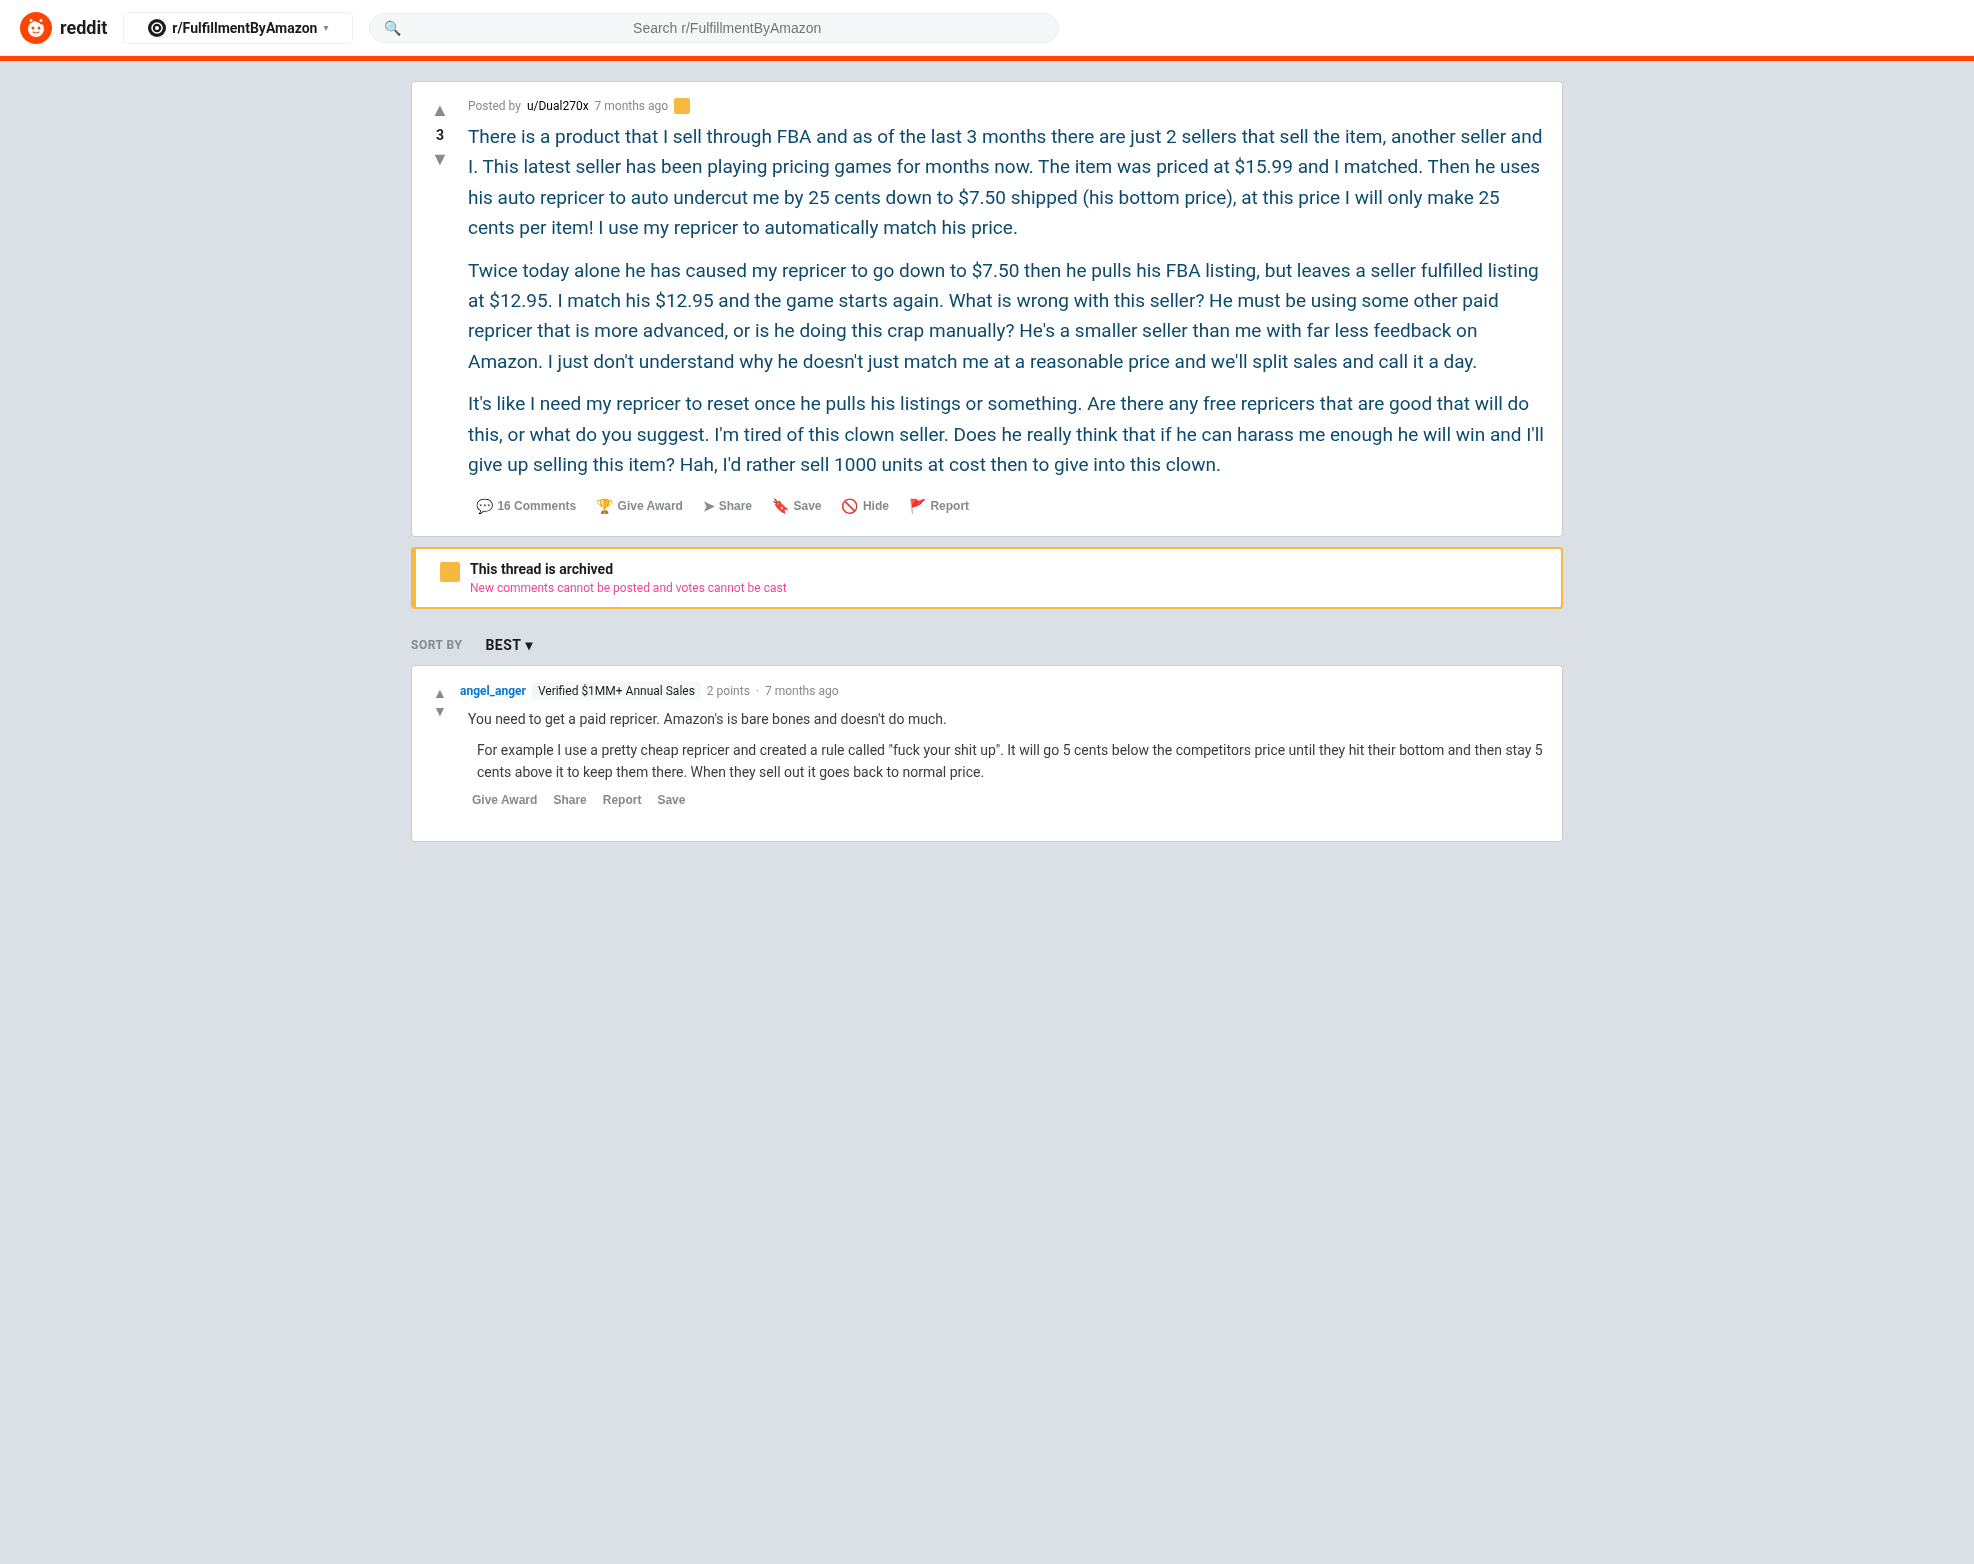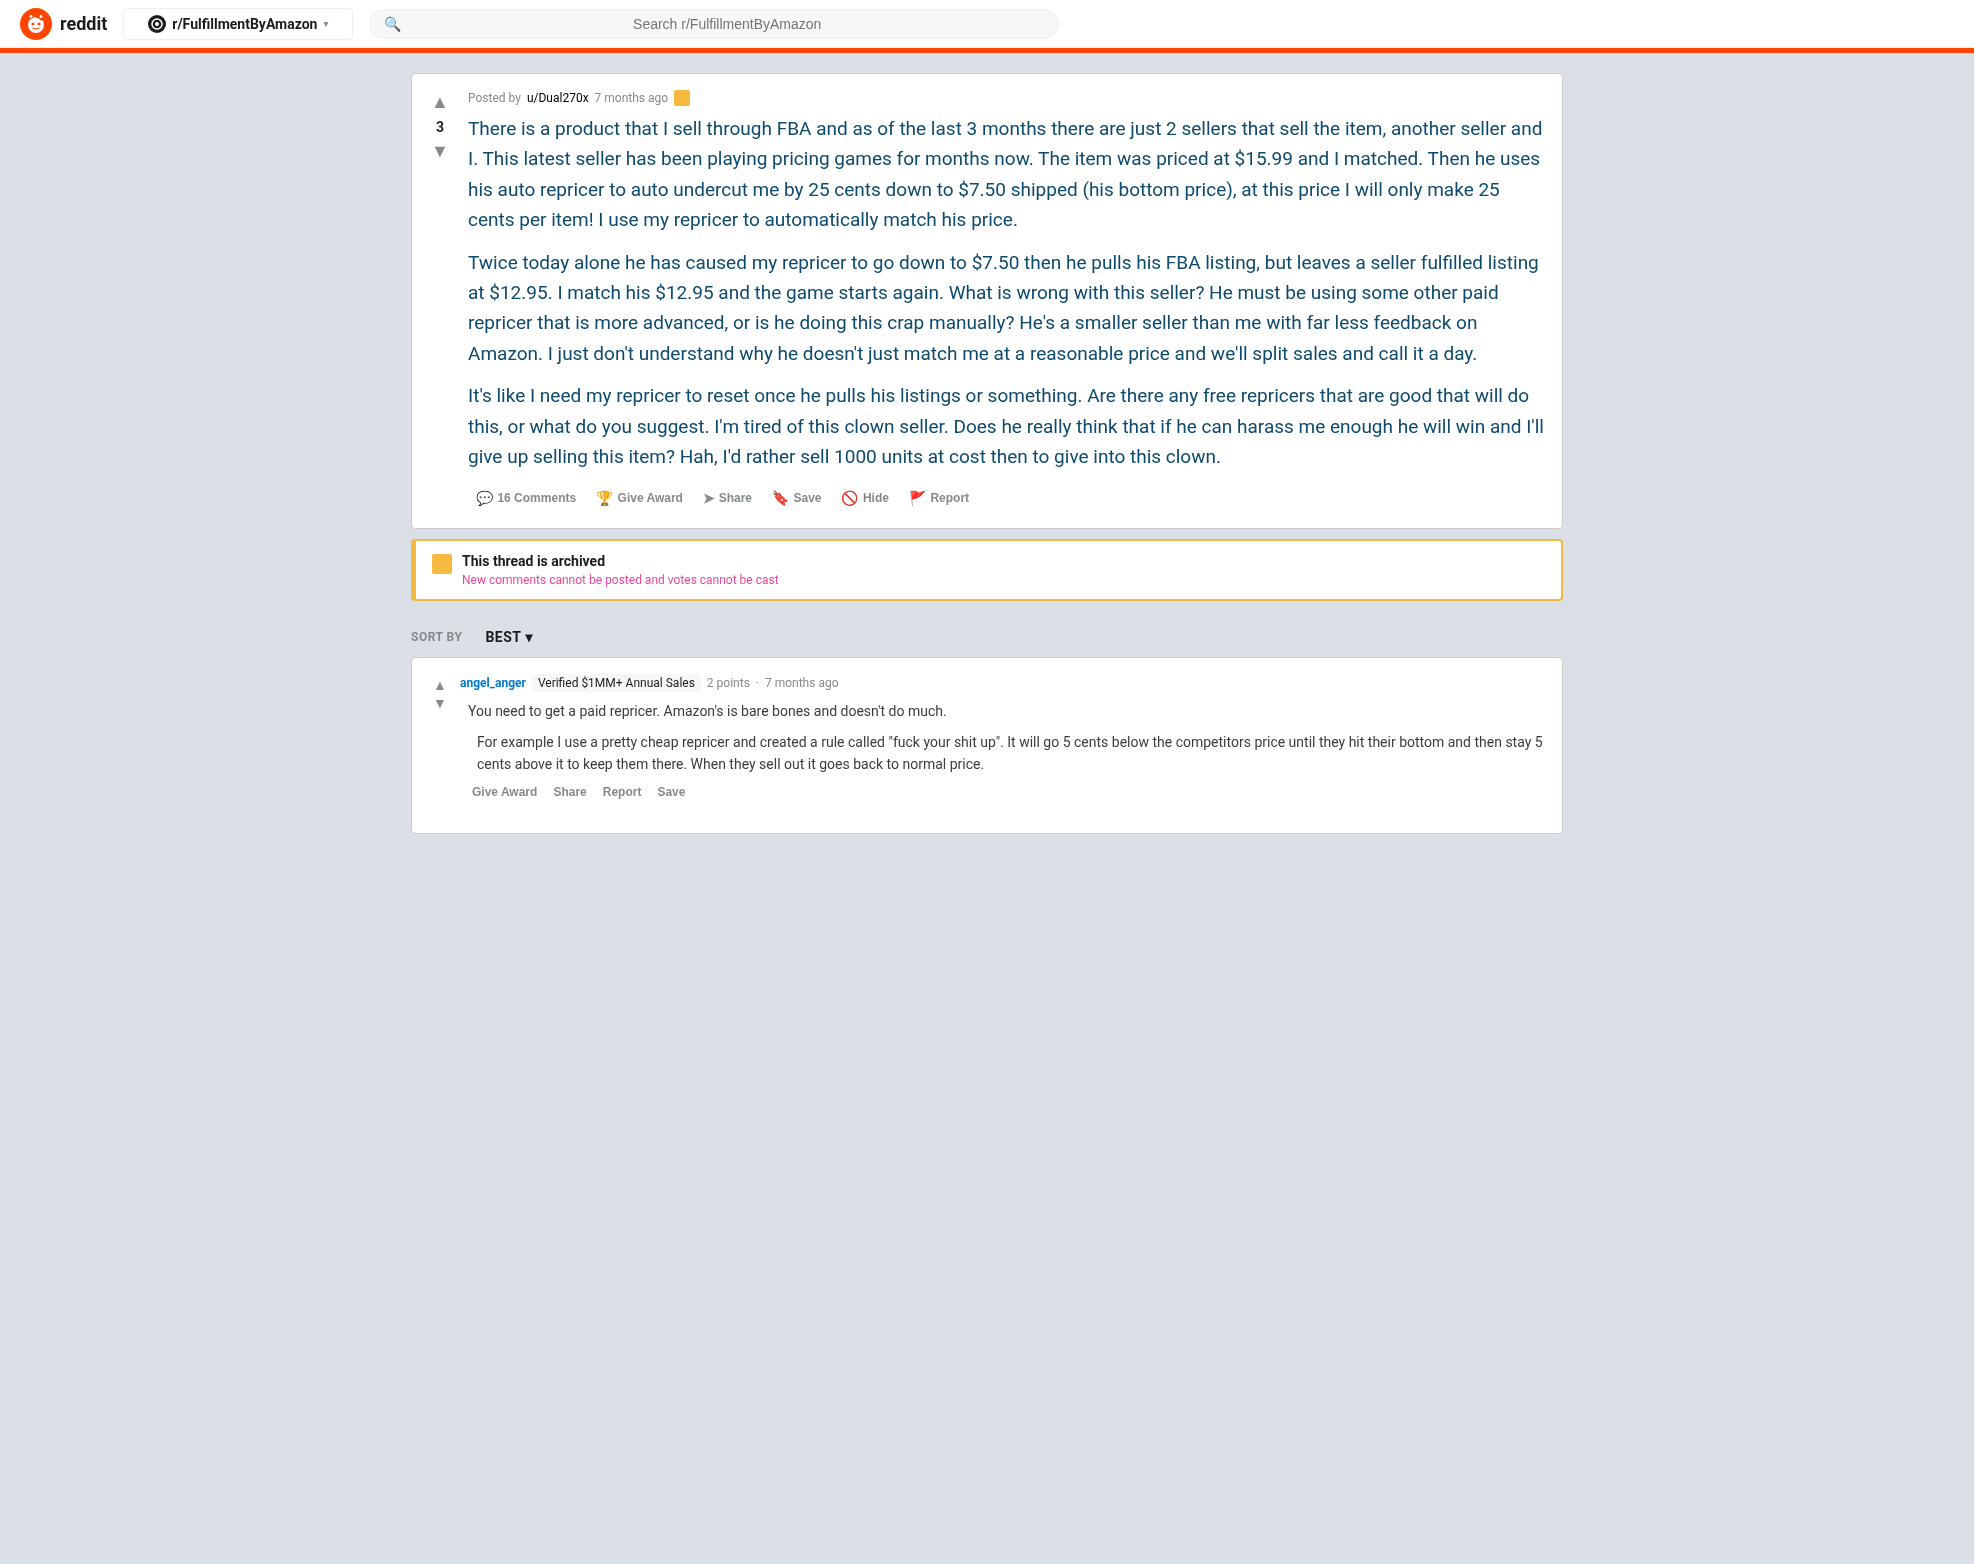--- a/index.html
+++ b/index.html
@@ -5,21 +5,21 @@
     * { box-sizing: border-box; margin: 0; padding: 0; }
     body { font-family: -apple-system, BlinkMacSystemFont, 'Segoe UI', Roboto, sans-serif; background: #dae0e6; color: #1c1c1c; font-size: 14px; }
 
     
     .header {
       background: white;
       border-bottom: 1px solid #edeff1;
       display: flex;
       align-items: center;
       padding: 0 20px;
-      height: 48px;
+      height: 56px;
       position: sticky;
       top: 0;
       z-index: 100;
     }
     .logo-area {
       display: flex;
       align-items: center;
       gap: 8px;
       margin-right: 16px;
     }
@@ -192,21 +192,21 @@
       border: none;
     }
     .action-icon { font-size: 14px; }
 
     
     .archived-notice {
       border: 2px solid #f6b93f;
       border-left: 5px solid #f6b93f;
       background: white;
       border-radius: 4px;
-      padding: 12px 16px;
+      padding: 12px 24px;
       margin-bottom: 16px;
       display: flex;
       align-items: flex-start;
       gap: 10px;
     }
     .archived-icon {
       width: 20px;
       height: 20px;
       background: #f6b93f;
       border-radius: 2px;

